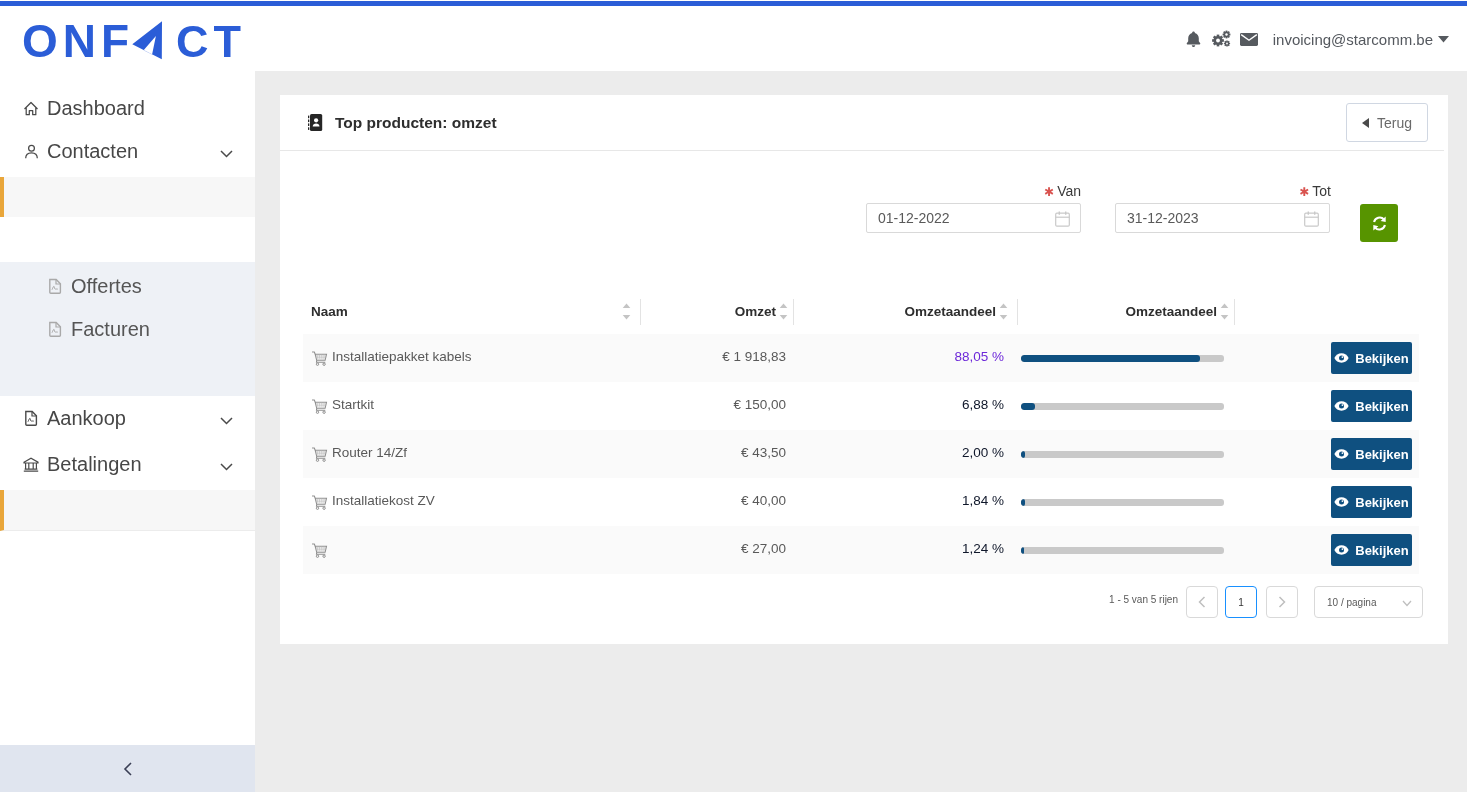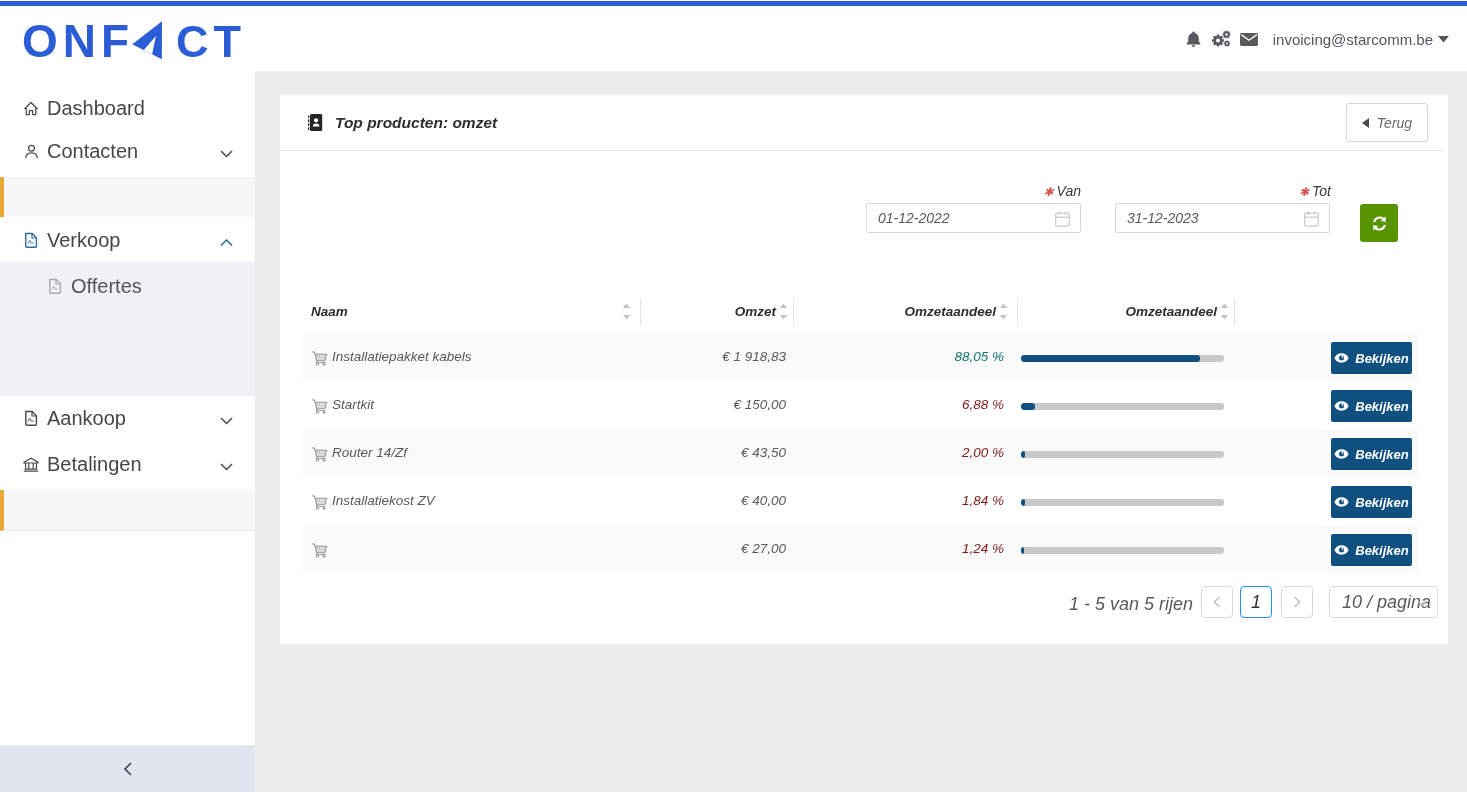--- a/index.html
+++ b/index.html
@@ -16,21 +16,21 @@
 .mi .ic { position:absolute; left:23px; width:16px; height:16px; display:flex; align-items:center; justify-content:center; }
 .mi .lbl { position:absolute; left:47px; }
 .mi .chev { position:absolute; left:220px; }
 .mi.sub .ic { left:47px; }
 .mi.sub .lbl { left:71px; color:#555; }
 .hl { position:absolute; left:0; width:255px; background:#f7f7f7; border-left:4px solid #e9a63a; }
 #submenu { position:absolute; left:0; top:191px; width:255px; height:134px; background:#eef1f6; }
 #sfoot { position:absolute; left:0; bottom:0; width:255px; height:47px; background:#e0e5ef; display:flex; align-items:center; justify-content:center; }
 
 #main { position:absolute; left:255px; top:71px; width:1212px; height:721px; background:#ececec; }
-#card { position:absolute; left:280px; top:95px; width:1168px; height:549px; background:#fff;font-style:italic; }
+#card { position:absolute; left:280px; top:95px; width:1168px; height:549px; background:#fff; }
 #chead { position:absolute; left:0; top:0; width:1164px; height:56px; border-bottom:1px solid #e7e7e7; }
 #ctitle { position:absolute; left:55px; top:0; height:56px; display:flex; align-items:center; font-size:15.5px; font-weight:bold; color:#2e2e2e; }
 #terug { position:absolute; left:1066px; top:8px; width:82px; height:39px; border:1px solid #d0d7e2; border-radius:3px; display:flex; align-items:center; justify-content:center; gap:7px; font-size:14px; color:#6a6a6a; background:#fff; }
 .flabel { position:absolute; top:88px; font-size:14px; color:#3a3a3a; }
 .flabel .req { color:#d9534f; margin-right:3px; font-size:12px; }
 .dinput { position:absolute; top:108px; width:215px; height:30px; border:1px solid #d9d9d9; border-radius:2px; background:#fff; font-size:14px; color:#595959; display:flex; align-items:center; padding-left:11px; }
 .dinput svg { position:absolute; right:10px; top:7px; }
 #greenbtn { position:absolute; left:1080px; top:109px; width:38px; height:38px; background:#579400; border-radius:3px; display:flex; align-items:center; justify-content:center; }
 
 #thead { position:absolute; left:23px; top:195px; width:1116px; height:44px; font-weight:bold; color:#2e2e2e; font-size:13.5px; }
@@ -39,24 +39,24 @@
 .sorter { position:absolute; top:12px; }
 .row { position:absolute; left:23px; width:1116px; height:48px; font-size:13.5px; color:#595959; }
 .row.odd { background:#fafafa; }
 .cart { position:absolute; left:8px; top:17px; width:17px; }
 .name { position:absolute; left:29px; top:15px; }
 .money { position:absolute; top:15px; }
 .pct { position:absolute; top:15px; }
 .track { position:absolute; left:718px; top:21px; width:203px; height:7px; background:#c9c9c9; border-radius:3px; overflow:hidden; }
 .fill { display:block; height:7px; background:#0f5080; border-radius:3px; }
 .viewbtn { position:absolute; left:1028px; top:8px; width:81px; height:32px; background:#0f5080; border-radius:2px; display:flex; align-items:center; justify-content:center; gap:6px; color:#fff; font-size:13px; font-weight:bold; }
-.red { color:#0f766e; }
-.green { color:#7f1d1d; }
-
-#pag { position:absolute; left:18px; top:491px; width:1164px; height:32px; font-size:18px; color:#595959; }
+.red { color:#6d28d9; }
+.green { color:#0f172a; }
+
+#pag { position:absolute; left:3px; top:491px; width:1164px; height:32px; font-size:10px; color:#595959; }
 .pbox { position:absolute; top:0; width:32px; height:32px; border:1px solid #d9d9d9; border-radius:4px; background:#fff; display:flex; align-items:center; justify-content:center; }
 #psel { position:absolute; left:1031px; top:0; width:109px; height:32px; border:1px solid #d9d9d9; border-radius:4px; background:#fff; display:flex; align-items:center; padding-left:12px; }
 </style>
 </head>
 <body>
 <div id="topbar"></div>
 
 <svg id="logo" width="230" height="46" viewBox="0 0 230 46">
   <text x="1" y="39" font-family="Liberation Sans" font-size="46" font-weight="bold" fill="#2b5dd7" letter-spacing="5">ONF</text>
   <path fill="#2b5dd7" fill-rule="evenodd" d="M141,3.3 L111.3,26.3 L140.8,41.3 Z M134.9,18.1 L122.6,32.3 L131.1,36.4 Z"></path>
@@ -121,42 +121,39 @@
         <svg width="15" height="15" viewBox="0 0 15 15">
           <circle cx="7.5" cy="4.2" r="2.9" fill="none" stroke="#4a4a4a" stroke-width="1.25"></circle>
           <path d="M1.7,14.3 C1.7,10.7 4,8.9 7.5,8.9 C11,8.9 13.3,10.7 13.3,14.3" fill="none" stroke="#4a4a4a" stroke-width="1.25"></path>
         </svg>
       </span>
     <span class="lbl">Contacten</span>
     <span class="chev"><svg width="13" height="8" viewBox="0 0 13 8">
           <polyline points="1,1 6.5,6.5 12,1" fill="none" stroke="#4a4a4a" stroke-width="1.5"></polyline>
         </svg></span>
   </div>
-  <div class="mi" style="top:148.5px">
-    <span class="ic">
-        <svg width="14" height="16" viewBox="0 0 14 16">
-          <path d="M1.8,1.5 L8.2,1.5 L12.4,5.7 L12.4,14.3 C12.4,14.8 12,15.2 11.5,15.2 L2.7,15.2 C2.2,15.2 1.8,14.8 1.8,14.3 Z" fill="none" stroke="#2e6da4" stroke-width="1.4"></path>
-          <path d="M8,1.8 L8,6 L12.2,6" fill="none" stroke="#2e6da4" stroke-width="1.2"></path>
-          <path d="M4,11.7 C5,9.3 5.6,8 6.1,8.5 C6.7,9 5.9,10.7 7.3,11 C8.3,11.2 9.3,10.7 9.8,11.3" fill="none" stroke="#2e6da4" stroke-width="1"></path>
-        </svg>
-      </span>
-    <span class="lbl">Verkoop</span>
-    <span class="chev"><svg width="13" height="8" viewBox="0 0 13 8">
-          <polyline points="1,6.5 6.5,1 12,6.5" fill="none" stroke="#2e6da4" stroke-width="1.5"></polyline>
-        </svg></span>
-  </div>
   <div class="mi sub" style="top:194.5px">
     <span class="ic">
         <svg width="14" height="16" viewBox="0 0 14 16">
           <path d="M1.8,1.5 L8.2,1.5 L12.4,5.7 L12.4,14.3 C12.4,14.8 12,15.2 11.5,15.2 L2.7,15.2 C2.2,15.2 1.8,14.8 1.8,14.3 Z" fill="none" stroke="#a9a9a9" stroke-width="1.4"></path>
           <path d="M8,1.8 L8,6 L12.2,6" fill="none" stroke="#a9a9a9" stroke-width="1.2"></path>
           <path d="M4,11.7 C5,9.3 5.6,8 6.1,8.5 C6.7,9 5.9,10.7 7.3,11 C8.3,11.2 9.3,10.7 9.8,11.3" fill="none" stroke="#a9a9a9" stroke-width="1"></path>
         </svg>
       </span>
     <span class="lbl">Offertes</span>
+  </div>
+  <div class="mi sub" style="top:237.5px">
+    <span class="ic">
+        <svg width="14" height="16" viewBox="0 0 14 16">
+          <path d="M1.8,1.5 L8.2,1.5 L12.4,5.7 L12.4,14.3 C12.4,14.8 12,15.2 11.5,15.2 L2.7,15.2 C2.2,15.2 1.8,14.8 1.8,14.3 Z" fill="none" stroke="#a9a9a9" stroke-width="1.4"></path>
+          <path d="M8,1.8 L8,6 L12.2,6" fill="none" stroke="#a9a9a9" stroke-width="1.2"></path>
+          <path d="M4,11.7 C5,9.3 5.6,8 6.1,8.5 C6.7,9 5.9,10.7 7.3,11 C8.3,11.2 9.3,10.7 9.8,11.3" fill="none" stroke="#a9a9a9" stroke-width="1"></path>
+        </svg>
+      </span>
+    <span class="lbl">Facturen</span>
   </div>
   <div class="mi" style="top:326.5px">
     <span class="ic">
         <svg width="14" height="16" viewBox="0 0 14 16">
           <path d="M1.8,1.5 L8.2,1.5 L12.4,5.7 L12.4,14.3 C12.4,14.8 12,15.2 11.5,15.2 L2.7,15.2 C2.2,15.2 1.8,14.8 1.8,14.3 Z" fill="none" stroke="#4a4a4a" stroke-width="1.4"></path>
           <path d="M8,1.8 L8,6 L12.2,6" fill="none" stroke="#4a4a4a" stroke-width="1.2"></path>
           <path d="M4,11.7 C5,9.3 5.6,8 6.1,8.5 C6.7,9 5.9,10.7 7.3,11 C8.3,11.2 9.3,10.7 9.8,11.3" fill="none" stroke="#4a4a4a" stroke-width="1"></path>
         </svg>
       </span>
     <span class="lbl">Aankoop</span>

